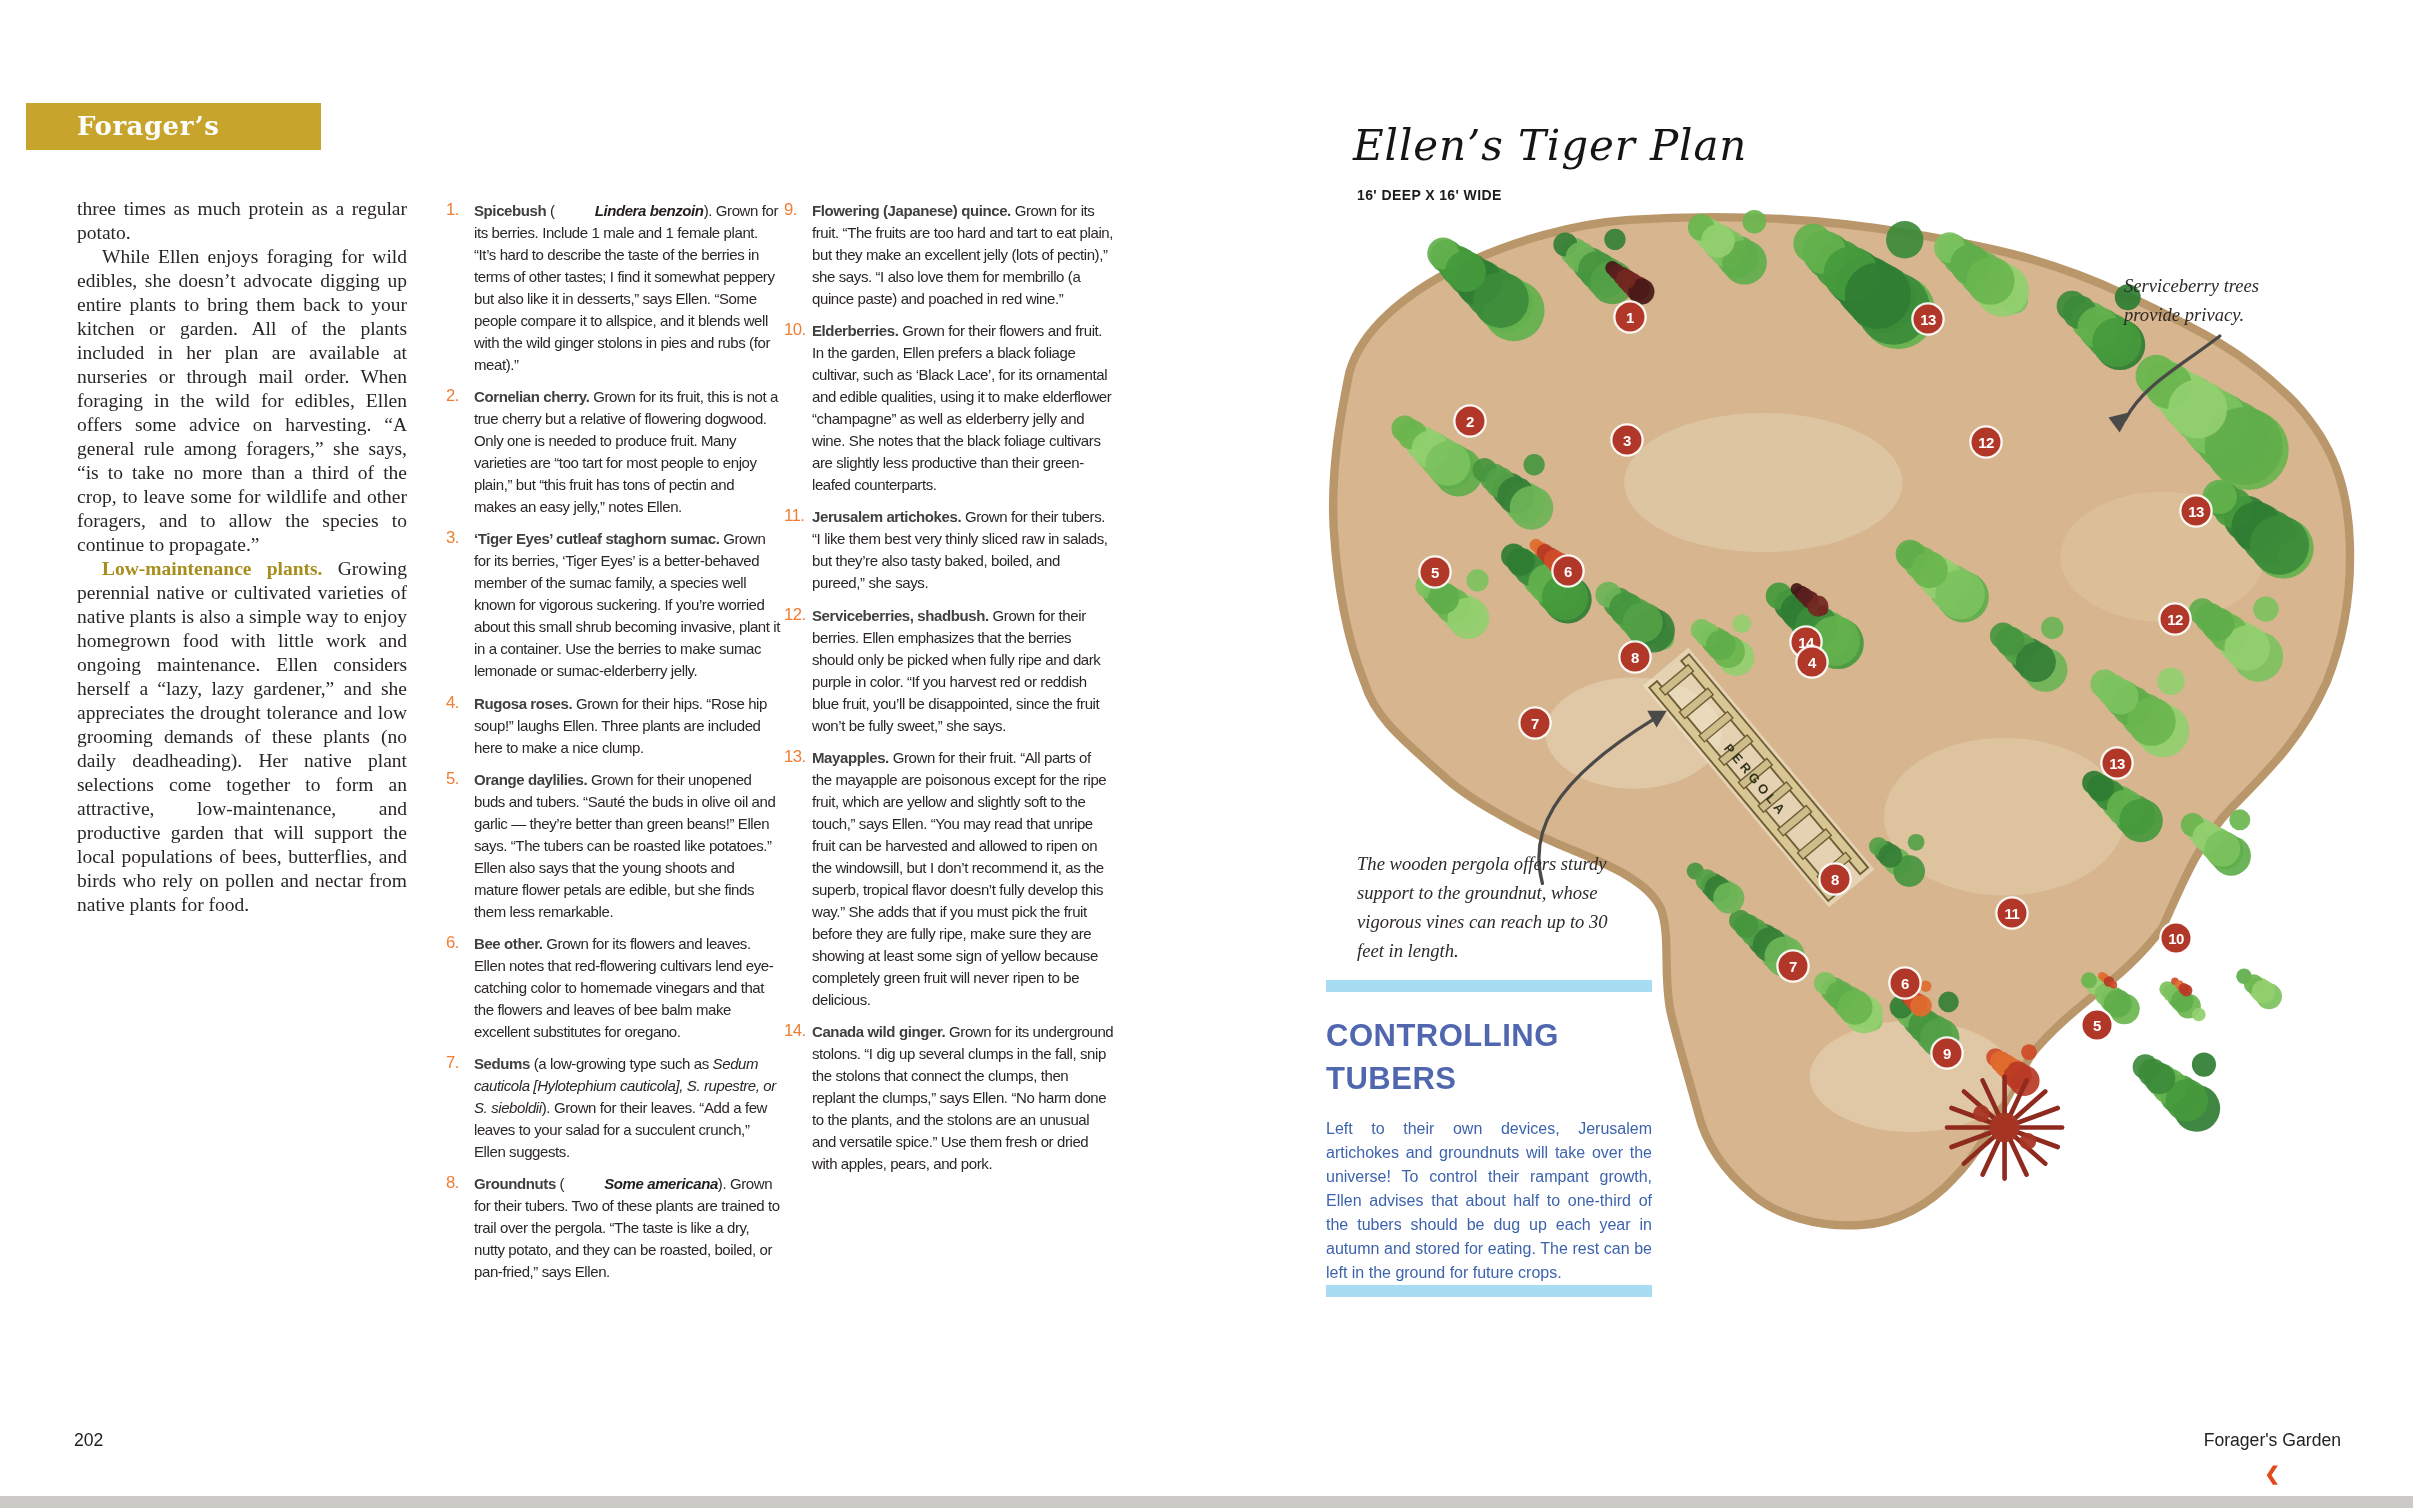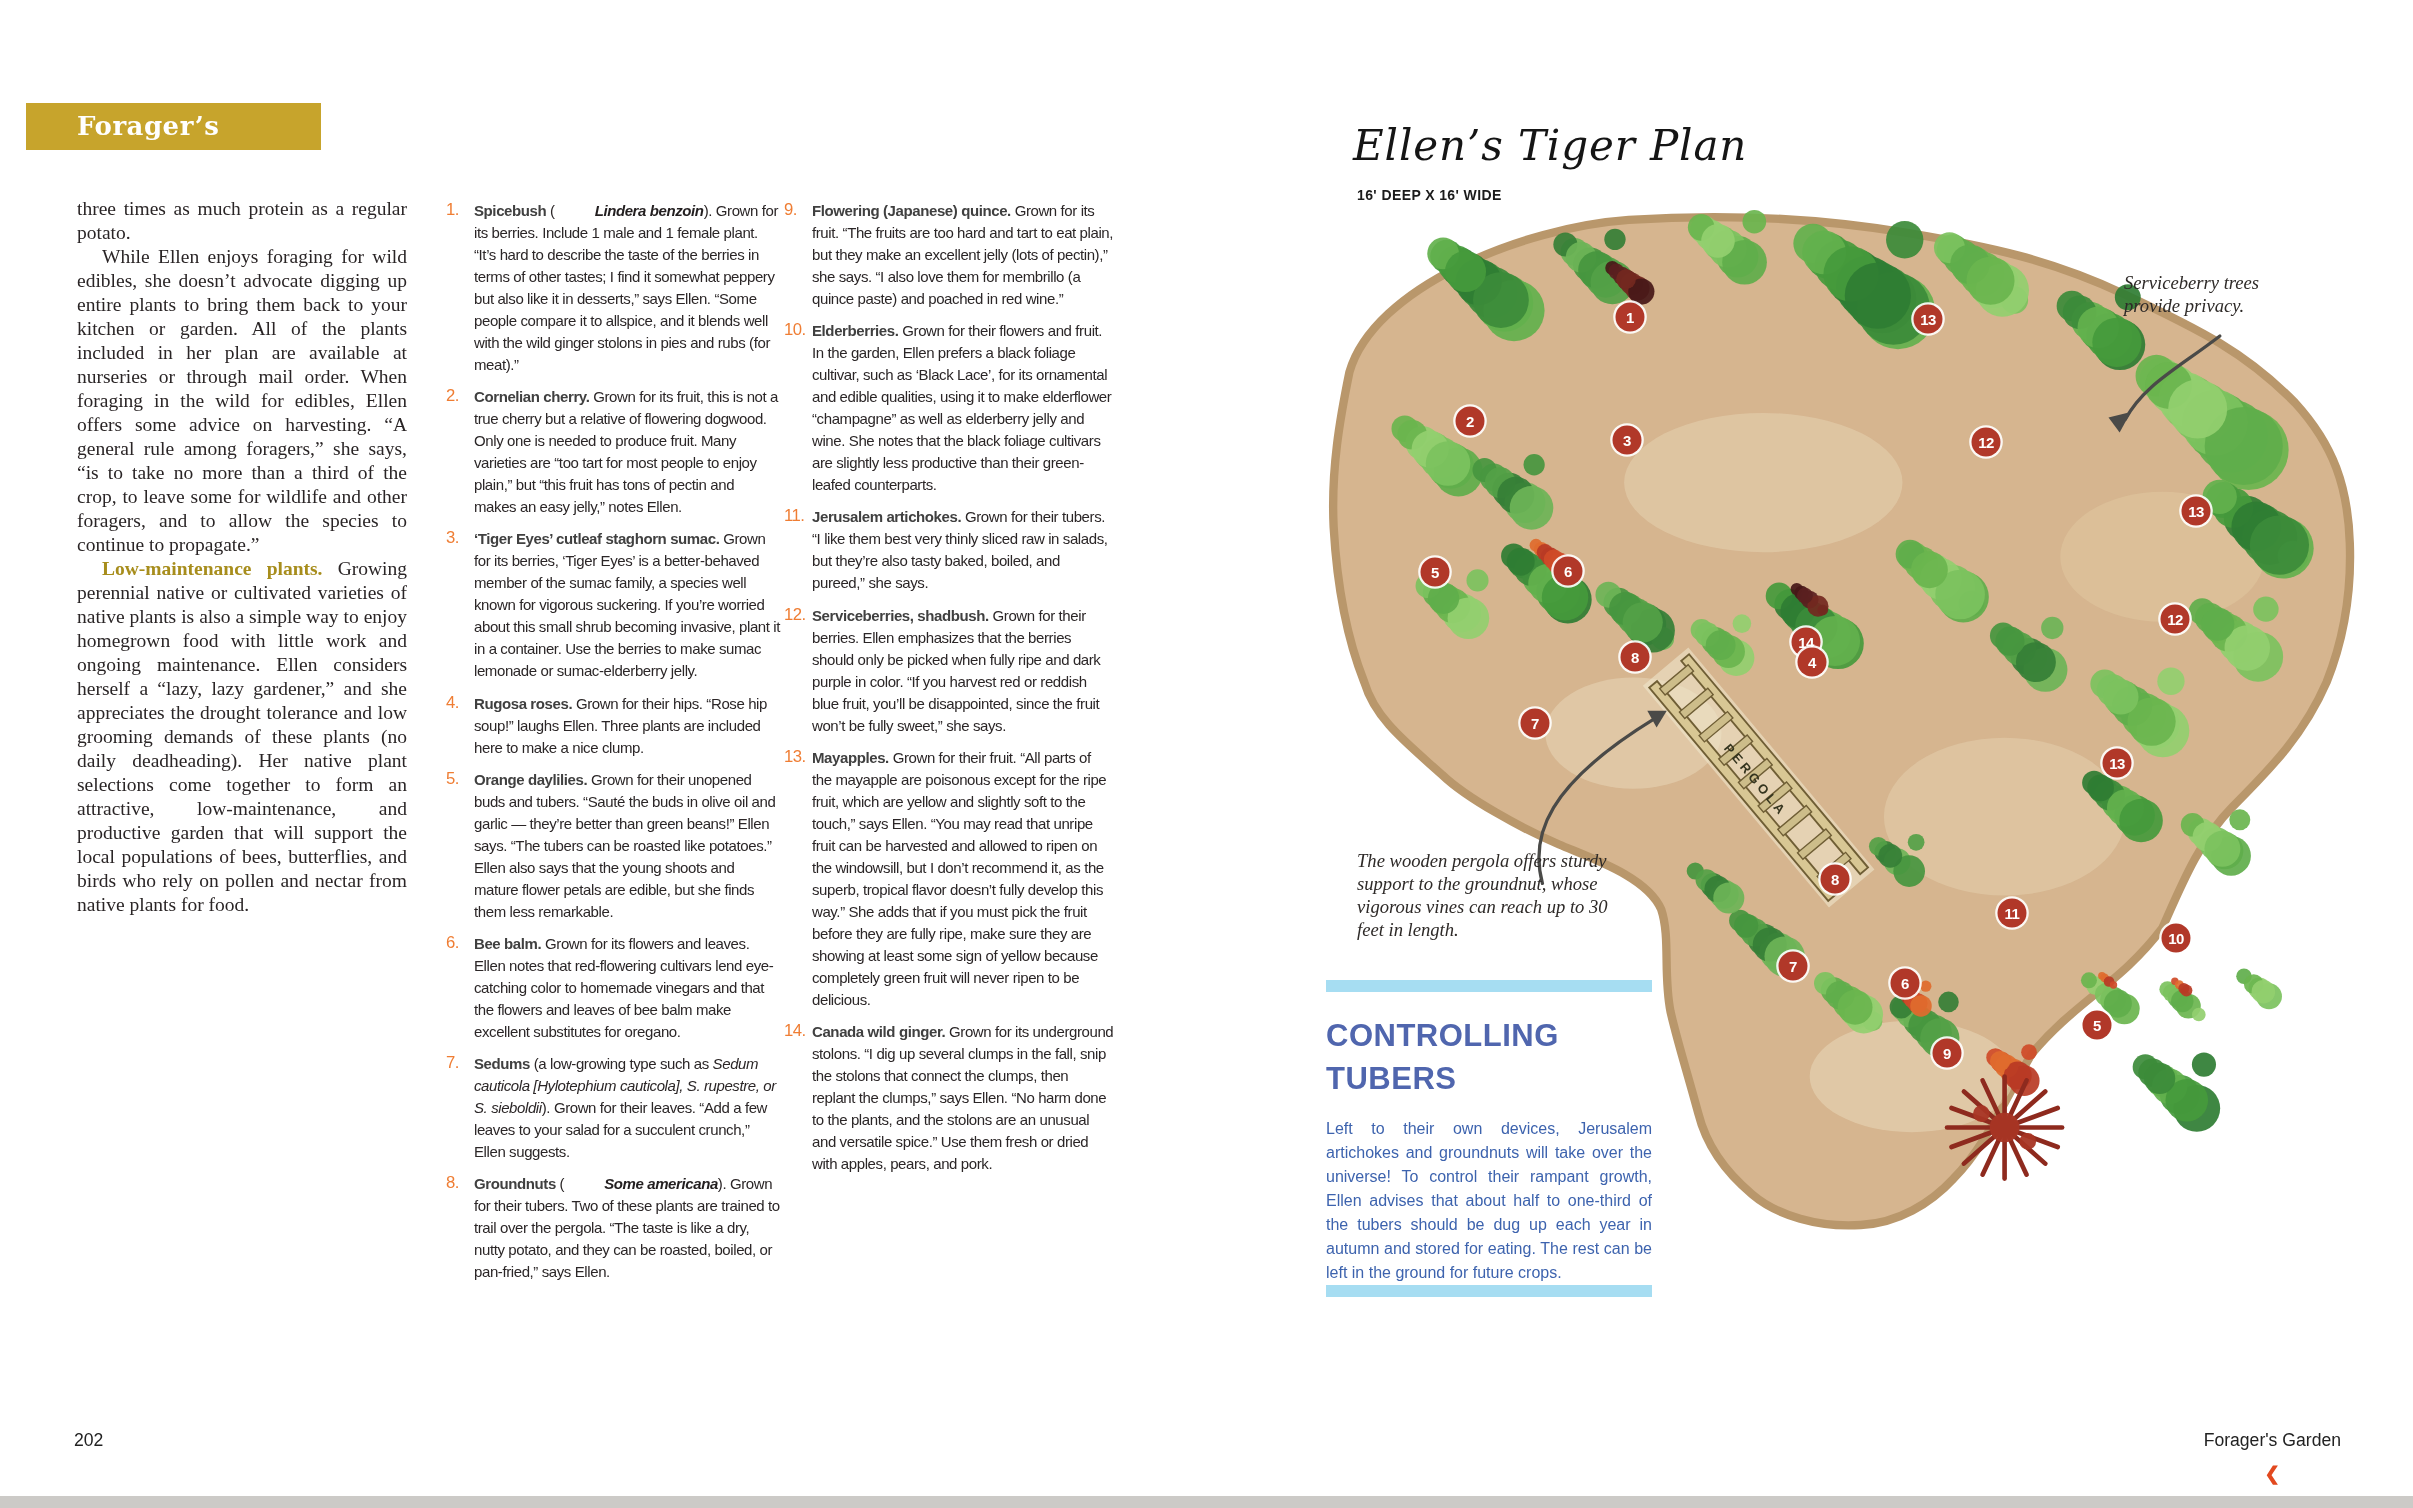--- a/index.html
+++ b/index.html
@@ -40,21 +40,21 @@
 
   
   .plan-title{
     position:absolute;left:1353px;top:121px;z-index:2;
     font-family:"DejaVu Serif","Liberation Serif",serif;font-style:italic;font-size:42px;color:#151515;letter-spacing:0.9px;
   }
   .plan-sub{position:absolute;left:1357px;top:187px;z-index:2;font-weight:700;font-size:14px;letter-spacing:0.4px;color:#1b1b1b;}
 
   .annotation{
     position:absolute;z-index:3;font-family:"Liberation Serif","DejaVu Serif",serif;
-    font-style:italic;font-size:18.6px;line-height:23px;color:#2e2a28;
+    font-style:italic;font-size:18.6px;line-height:29px;color:#2e2a28;
   }
   #ann-serviceberry{left:2124px;top:271px;width:167px;}
   #ann-pergola{left:1357px;top:849px;width:278px;}
 
   #markers{position:absolute;inset:0;z-index:5;}
   .marker{
     position:absolute;width:29px;height:29px;border-radius:50%;background:#b13829;
     color:#fff;font-weight:700;font-size:15px;letter-spacing:-0.5px;
     display:flex;align-items:center;justify-content:center;transform:translate(-50%,-50%);
     box-shadow:0 0 0 2.3px rgba(255,255,255,.9);
@@ -541,21 +541,21 @@
     <p class="indent">While Ellen enjoys foraging for wild edibles, she doesn’t advocate digging up entire plants to bring them back to your kitchen or garden. All of the plants included in her plan are available at nurseries or through mail order. When foraging in the wild for edibles, Ellen offers some advice on harvesting. “A general rule among foragers,” she says, “is to take no more than a third of the crop, to leave some for wildlife and other foragers, and to allow the species to continue to propagate.”</p>
     <p class="indent"><span class="lead">Low-maintenance plants.</span><span> Growing perennial native or cultivated varieties of native plants is also a simple way to enjoy homegrown food with little work and ongoing maintenance. Ellen considers herself a “lazy, lazy gardener,” and she appreciates the drought tolerance and low grooming demands of these plants (no daily deadheading). Her native plant selections come together to form an attractive, low-maintenance, and productive garden that will support the local populations of bees, butterflies, and birds who rely on pollen and nectar from native plants for food.</span></p>
   </div>
 
   <div id="col1" class="list-col">
       <div class="plant-item"><span class="num">1.</span><span class="seg-b">Spicebush</span><span class="seg-p"> (</span><span class="seg-bi">Lindera benzoin</span><span class="seg-p">). Grown for its berries. Include 1 male and 1 female plant. “It’s hard to describe the taste of the berries in terms of other tastes; I find it somewhat peppery but also like it in desserts,” says Ellen. “Some people compare it to allspice, and it blends well with the wild ginger stolons in pies and rubs (for meat).”</span></div>
       <div class="plant-item"><span class="num">2.</span><span class="seg-b">Cornelian cherry.</span><span class="seg-p"> Grown for its fruit, this is not a true cherry but a relative of flowering dogwood. Only one is needed to produce fruit. Many varieties are “too tart for most people to enjoy plain,” but “this fruit has tons of pectin and makes an easy jelly,” notes Ellen.</span></div>
       <div class="plant-item"><span class="num">3.</span><span class="seg-b">‘Tiger Eyes’ cutleaf staghorn sumac.</span><span class="seg-p"> Grown for its berries, ‘Tiger Eyes’ is a better-behaved member of the sumac family, a species well known for vigorous suckering. If you’re worried about this small shrub becoming invasive, plant it in a container. Use the berries to make sumac lemonade or sumac-elderberry jelly.</span></div>
       <div class="plant-item"><span class="num">4.</span><span class="seg-b">Rugosa roses.</span><span class="seg-p"> Grown for their hips. “Rose hip soup!” laughs Ellen. Three plants are included here to make a nice clump.</span></div>
       <div class="plant-item"><span class="num">5.</span><span class="seg-b">Orange daylilies.</span><span class="seg-p"> Grown for their unopened buds and tubers. “Sauté the buds in olive oil and garlic — they’re better than green beans!” Ellen says. “The tubers can be roasted like potatoes.” Ellen also says that the young shoots and mature flower petals are edible, but she finds them less remarkable.</span></div>
-      <div class="plant-item"><span class="num">6.</span><span class="seg-b">Bee balm.</span><span class="seg-p"> Grown for its flowers and leaves. Ellen notes that red-flowering cultivars lend eye-catching color to homemade vinegars and that the flowers and leaves of bee balm make excellent substitutes for oregano.</span></div>
+      <div class="plant-item"><span class="num">6.</span><span class="seg-b">Bee other.</span><span class="seg-p"> Grown for its flowers and leaves. Ellen notes that red-flowering cultivars lend eye-catching color to homemade vinegars and that the flowers and leaves of bee balm make excellent substitutes for oregano.</span></div>
       <div class="plant-item"><span class="num">7.</span><span class="seg-b">Sedums</span><span class="seg-p"> (a low-growing type such as </span><span class="seg-i">Sedum cauticola [Hylotephium cauticola], S. rupestre, or S. sieboldii</span><span class="seg-p">). Grown for their leaves. “Add a few leaves to your salad for a succulent crunch,” Ellen suggests.</span></div>
       <div class="plant-item"><span class="num">8.</span><span class="seg-b">Groundnuts</span><span class="seg-p"> (</span><span class="seg-bi">Some americana</span><span class="seg-p">). Grown for their tubers. Two of these plants are trained to trail over the pergola. “The taste is like a dry, nutty potato, and they can be roasted, boiled, or pan-fried,” says Ellen.</span></div>
     </div>
   <div id="col2" class="list-col">
       <div class="plant-item"><span class="num">9.</span><span class="seg-b">Flowering (Japanese) quince.</span><span class="seg-p"> Grown for its fruit. “The fruits are too hard and tart to eat plain, but they make an excellent jelly (lots of pectin),” she says. “I also love them for membrillo (a quince paste) and poached in red wine.”</span></div>
       <div class="plant-item"><span class="num">10.</span><span class="seg-b">Elderberries.</span><span class="seg-p"> Grown for their flowers and fruit. In the garden, Ellen prefers a black foliage cultivar, such as ‘Black Lace’, for its ornamental and edible qualities, using it to make elderflower “champagne” as well as elderberry jelly and wine. She notes that the black foliage cultivars are slightly less productive than their green-leafed counterparts.</span></div>
       <div class="plant-item"><span class="num">11.</span><span class="seg-b">Jerusalem artichokes.</span><span class="seg-p"> Grown for their tubers. “I like them best very thinly sliced raw in salads, but they’re also tasty baked, boiled, and pureed,” she says.</span></div>
       <div class="plant-item"><span class="num">12.</span><span class="seg-b">Serviceberries, shadbush.</span><span class="seg-p"> Grown for their berries. Ellen emphasizes that the berries should only be picked when fully ripe and dark purple in color. “If you harvest red or reddish blue fruit, you’ll be disappointed, since the fruit won’t be fully sweet,” she says.</span></div>
       <div class="plant-item"><span class="num">13.</span><span class="seg-b">Mayapples.</span><span class="seg-p"> Grown for their fruit. “All parts of the mayapple are poisonous except for the ripe fruit, which are yellow and slightly soft to the touch,” says Ellen. “You may read that unripe fruit can be harvested and allowed to ripen on the windowsill, but I don’t recommend it, as the superb, tropical flavor doesn’t fully develop this way.” She adds that if you must pick the fruit before they are fully ripe, make sure they are showing at least some sign of yellow because completely green fruit will never ripen to be delicious.</span></div>
       <div class="plant-item"><span class="num">14.</span><span class="seg-b">Canada wild ginger.</span><span class="seg-p"> Grown for its underground stolons. “I dig up several clumps in the fall, snip the stolons that connect the clumps, then replant the clumps,” says Ellen. “No harm done to the plants, and the stolons are an unusual and versatile spice.” Use them fresh or dried with apples, pears, and pork.</span></div>

